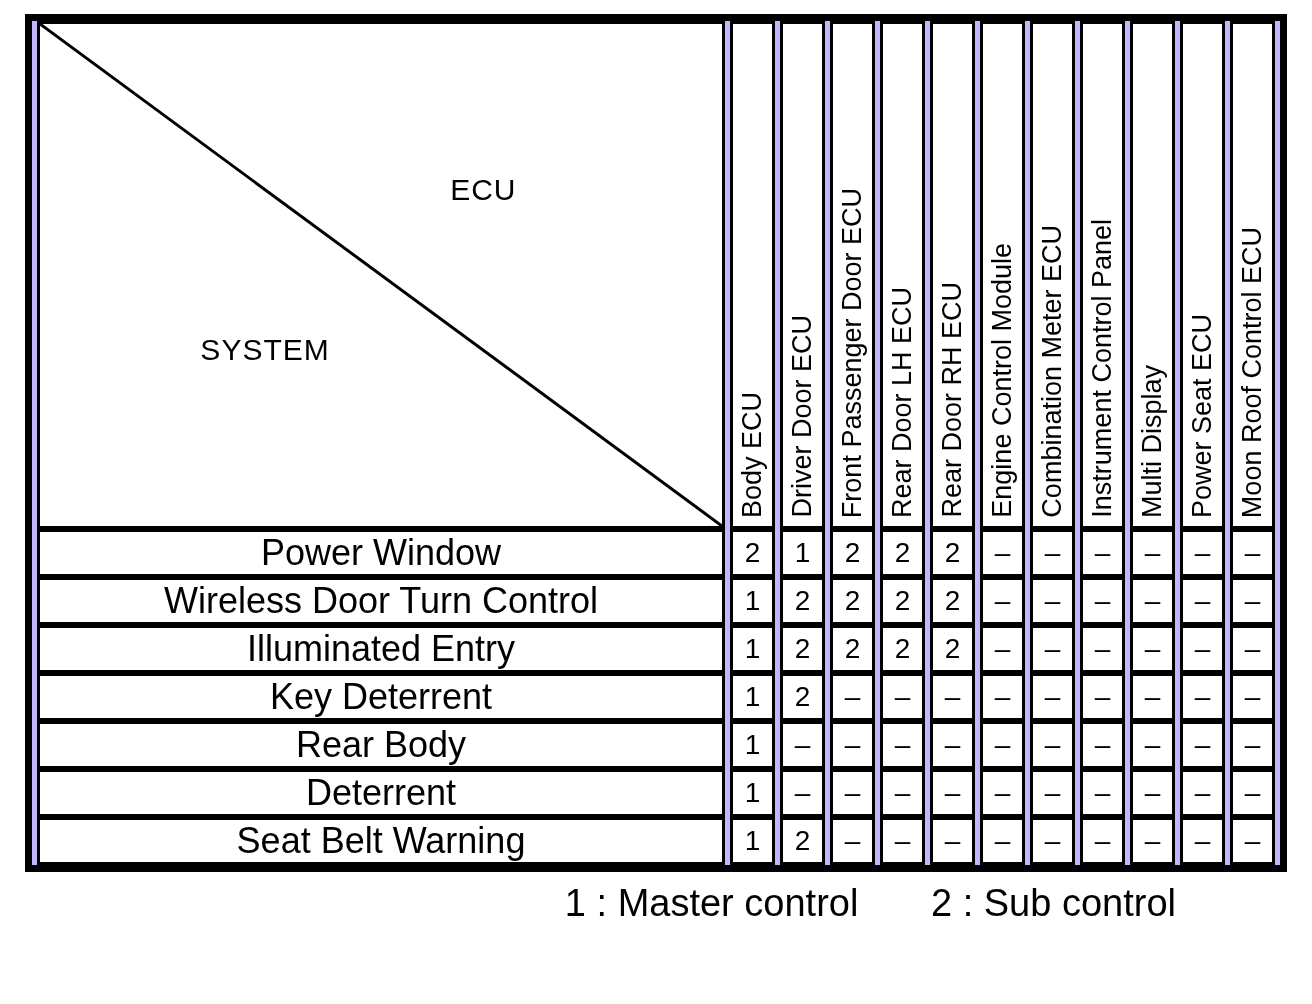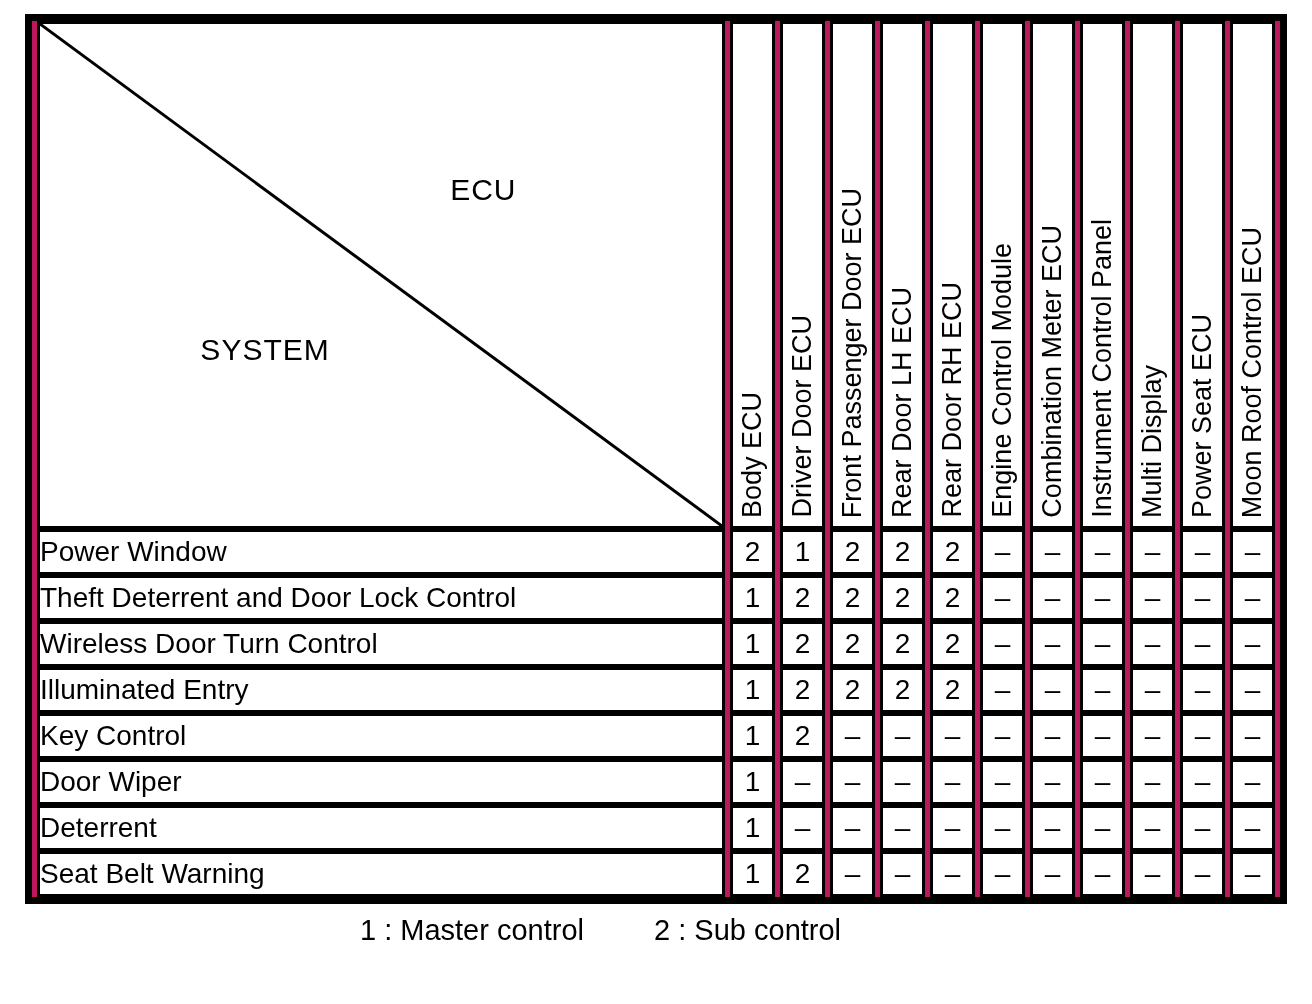--- a/index.html
+++ b/index.html
@@ -15,21 +15,21 @@
     background: #ffffff;
     box-sizing: border-box;
     padding: 14px 24px 0 25px;
     overflow: hidden;
   }
   table.matrix {
     border-collapse: separate;
     border-spacing: 5px 0;
     border: 7px solid #000;
     table-layout: fixed;
-    background: #be185d;
+    background: #c4b5fd;
   }
   table.matrix th, table.matrix td {
     border: 3px solid #000;
     box-sizing: border-box;
     padding: 0;
     font-weight: 500;
     background: #fff;
   }
   col.c-label { width: 688px; }
   col.c-data  { width: 45px;  }
@@ -67,40 +67,40 @@
     padding-top: 8px;   
     font-size: 27px;
     line-height: 1;
     white-space: nowrap;
     font-weight: 500;
   }
 
   
   tbody tr { height: 46px; }
   th.row-h {
-    font-size: 28px;
-    font-weight: 500;
-    text-align: left;
+    font-size: 36px;
+    font-weight: 500;
+    text-align: center;
     white-space: nowrap;
     overflow: hidden;
   }
   td.val {
     font-size: 28px;
     text-align: center;
     vertical-align: middle;
     font-weight: 500;
   }
 
   .legend {
     width: 1255px;
     margin-top: 10px;
-    text-align: center;
+    text-align: right;
     padding-right: 104px;
     box-sizing: border-box;
-    font-size: 29px;
+    font-size: 38px;
     font-weight: 500;
     white-space: nowrap;
   }
   .legend .legend-part { display: inline-block; }
   .legend .legend-part + .legend-part { margin-left: 62px; }
 </style>
 </head>
 <body>
 
 <div class="sheet">
@@ -175,34 +175,20 @@
           <td class="val">2</td>
           <td class="val">2</td>
           <td class="val">–</td>
           <td class="val">–</td>
           <td class="val">–</td>
           <td class="val">–</td>
           <td class="val">–</td>
           <td class="val">–</td>
         </tr>
         <tr>
-          <th class="row-h">Theft Deterrent and  Door Lock Control</th>
-          <td class="val">1</td>
-          <td class="val">2</td>
-          <td class="val">2</td>
-          <td class="val">2</td>
-          <td class="val">2</td>
-          <td class="val">–</td>
-          <td class="val">–</td>
-          <td class="val">–</td>
-          <td class="val">–</td>
-          <td class="val">–</td>
-          <td class="val">–</td>
-        </tr>
-        <tr>
           <th class="row-h">Wireless Door Turn Control</th>
           <td class="val">1</td>
           <td class="val">2</td>
           <td class="val">2</td>
           <td class="val">2</td>
           <td class="val">2</td>
           <td class="val">–</td>
           <td class="val">–</td>
           <td class="val">–</td>
           <td class="val">–</td>
@@ -217,35 +203,35 @@
           <td class="val">2</td>
           <td class="val">2</td>
           <td class="val">–</td>
           <td class="val">–</td>
           <td class="val">–</td>
           <td class="val">–</td>
           <td class="val">–</td>
           <td class="val">–</td>
         </tr>
         <tr>
-          <th class="row-h">Key Control</th>
-          <td class="val">1</td>
-          <td class="val">2</td>
-          <td class="val">–</td>
-          <td class="val">–</td>
-          <td class="val">–</td>
-          <td class="val">–</td>
-          <td class="val">–</td>
-          <td class="val">–</td>
-          <td class="val">–</td>
-          <td class="val">–</td>
-          <td class="val">–</td>
-        </tr>
-        <tr>
-          <th class="row-h">Door Wiper</th>
+          <th class="row-h">Key Deterrent</th>
+          <td class="val">1</td>
+          <td class="val">2</td>
+          <td class="val">–</td>
+          <td class="val">–</td>
+          <td class="val">–</td>
+          <td class="val">–</td>
+          <td class="val">–</td>
+          <td class="val">–</td>
+          <td class="val">–</td>
+          <td class="val">–</td>
+          <td class="val">–</td>
+        </tr>
+        <tr>
+          <th class="row-h">Rear Body</th>
           <td class="val">1</td>
           <td class="val">–</td>
           <td class="val">–</td>
           <td class="val">–</td>
           <td class="val">–</td>
           <td class="val">–</td>
           <td class="val">–</td>
           <td class="val">–</td>
           <td class="val">–</td>
           <td class="val">–</td>

